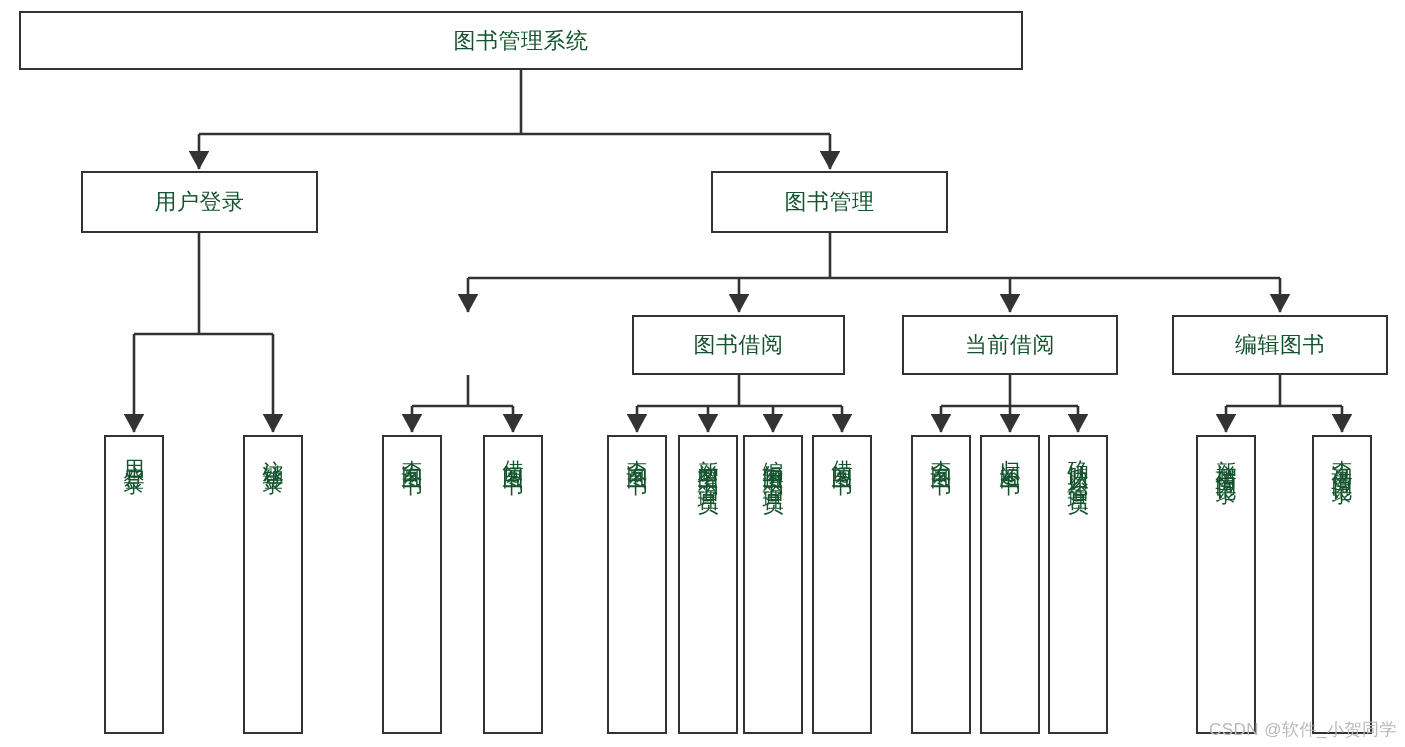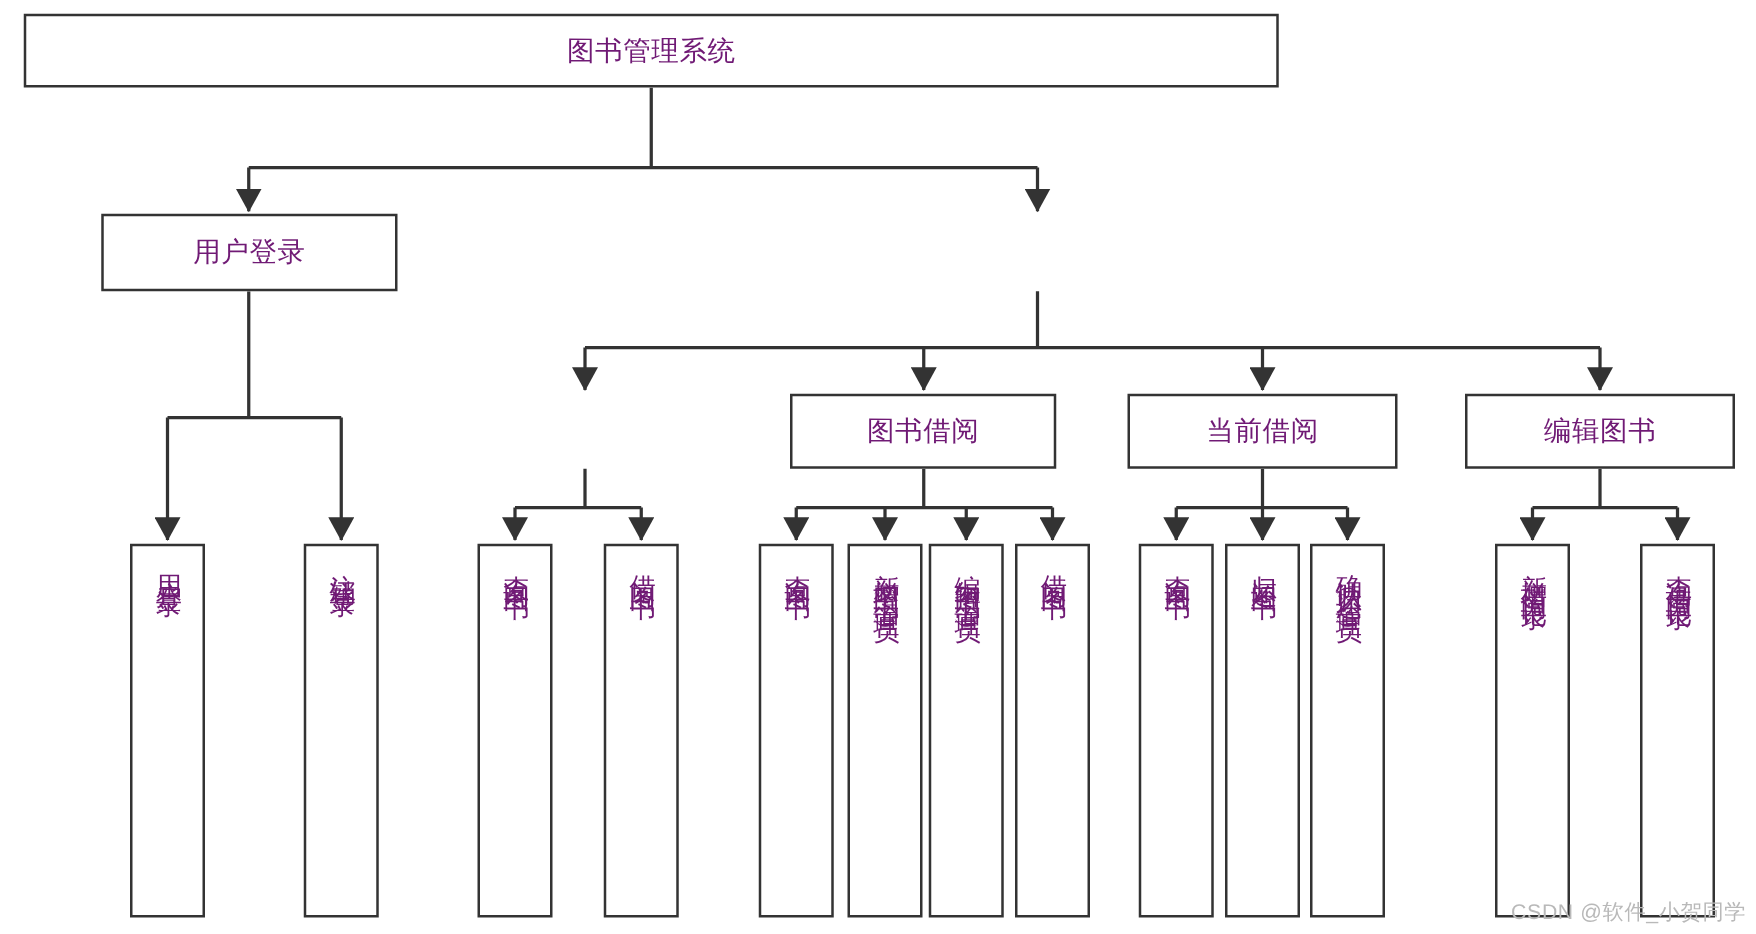--- a/index.html
+++ b/index.html
@@ -32,21 +32,21 @@
     display: flex;
     align-items: center;
     justify-content: center;
     color: #1a1a1a;
   }
   .node-label {
     font-size: 22px;
     line-height: 1.25;
     letter-spacing: 0.5px;
     white-space: nowrap;
-    color: #701a75;
+    color: #14532d;
   }
   
   .node.leaf {
     align-items: flex-start;
     justify-content: center;
     padding-top: 6px;
   }
   .node.leaf .node-label {
     writing-mode: vertical-rl;
     text-orientation: upright;
@@ -123,20 +123,23 @@
   </svg>
 
   <div class="node" style="left:19px; top:11px; width:1004px; height:59px;">
     <span class="node-label">图书管理系统</span>
   </div>
 
   <div class="node" style="left:81px; top:171px; width:237px; height:62px;">
     <span class="node-label">用户登录</span>
   </div>
 
+  <div class="node" style="left:711px; top:171px; width:237px; height:62px;">
+    <span class="node-label">图书管理</span>
+  </div>
 
 
   <div class="node" style="left:632px; top:315px; width:213px; height:60px;">
     <span class="node-label">图书借阅</span>
   </div>
 
   <div class="node" style="left:902px; top:315px; width:216px; height:60px;">
     <span class="node-label">当前借阅</span>
   </div>
 

